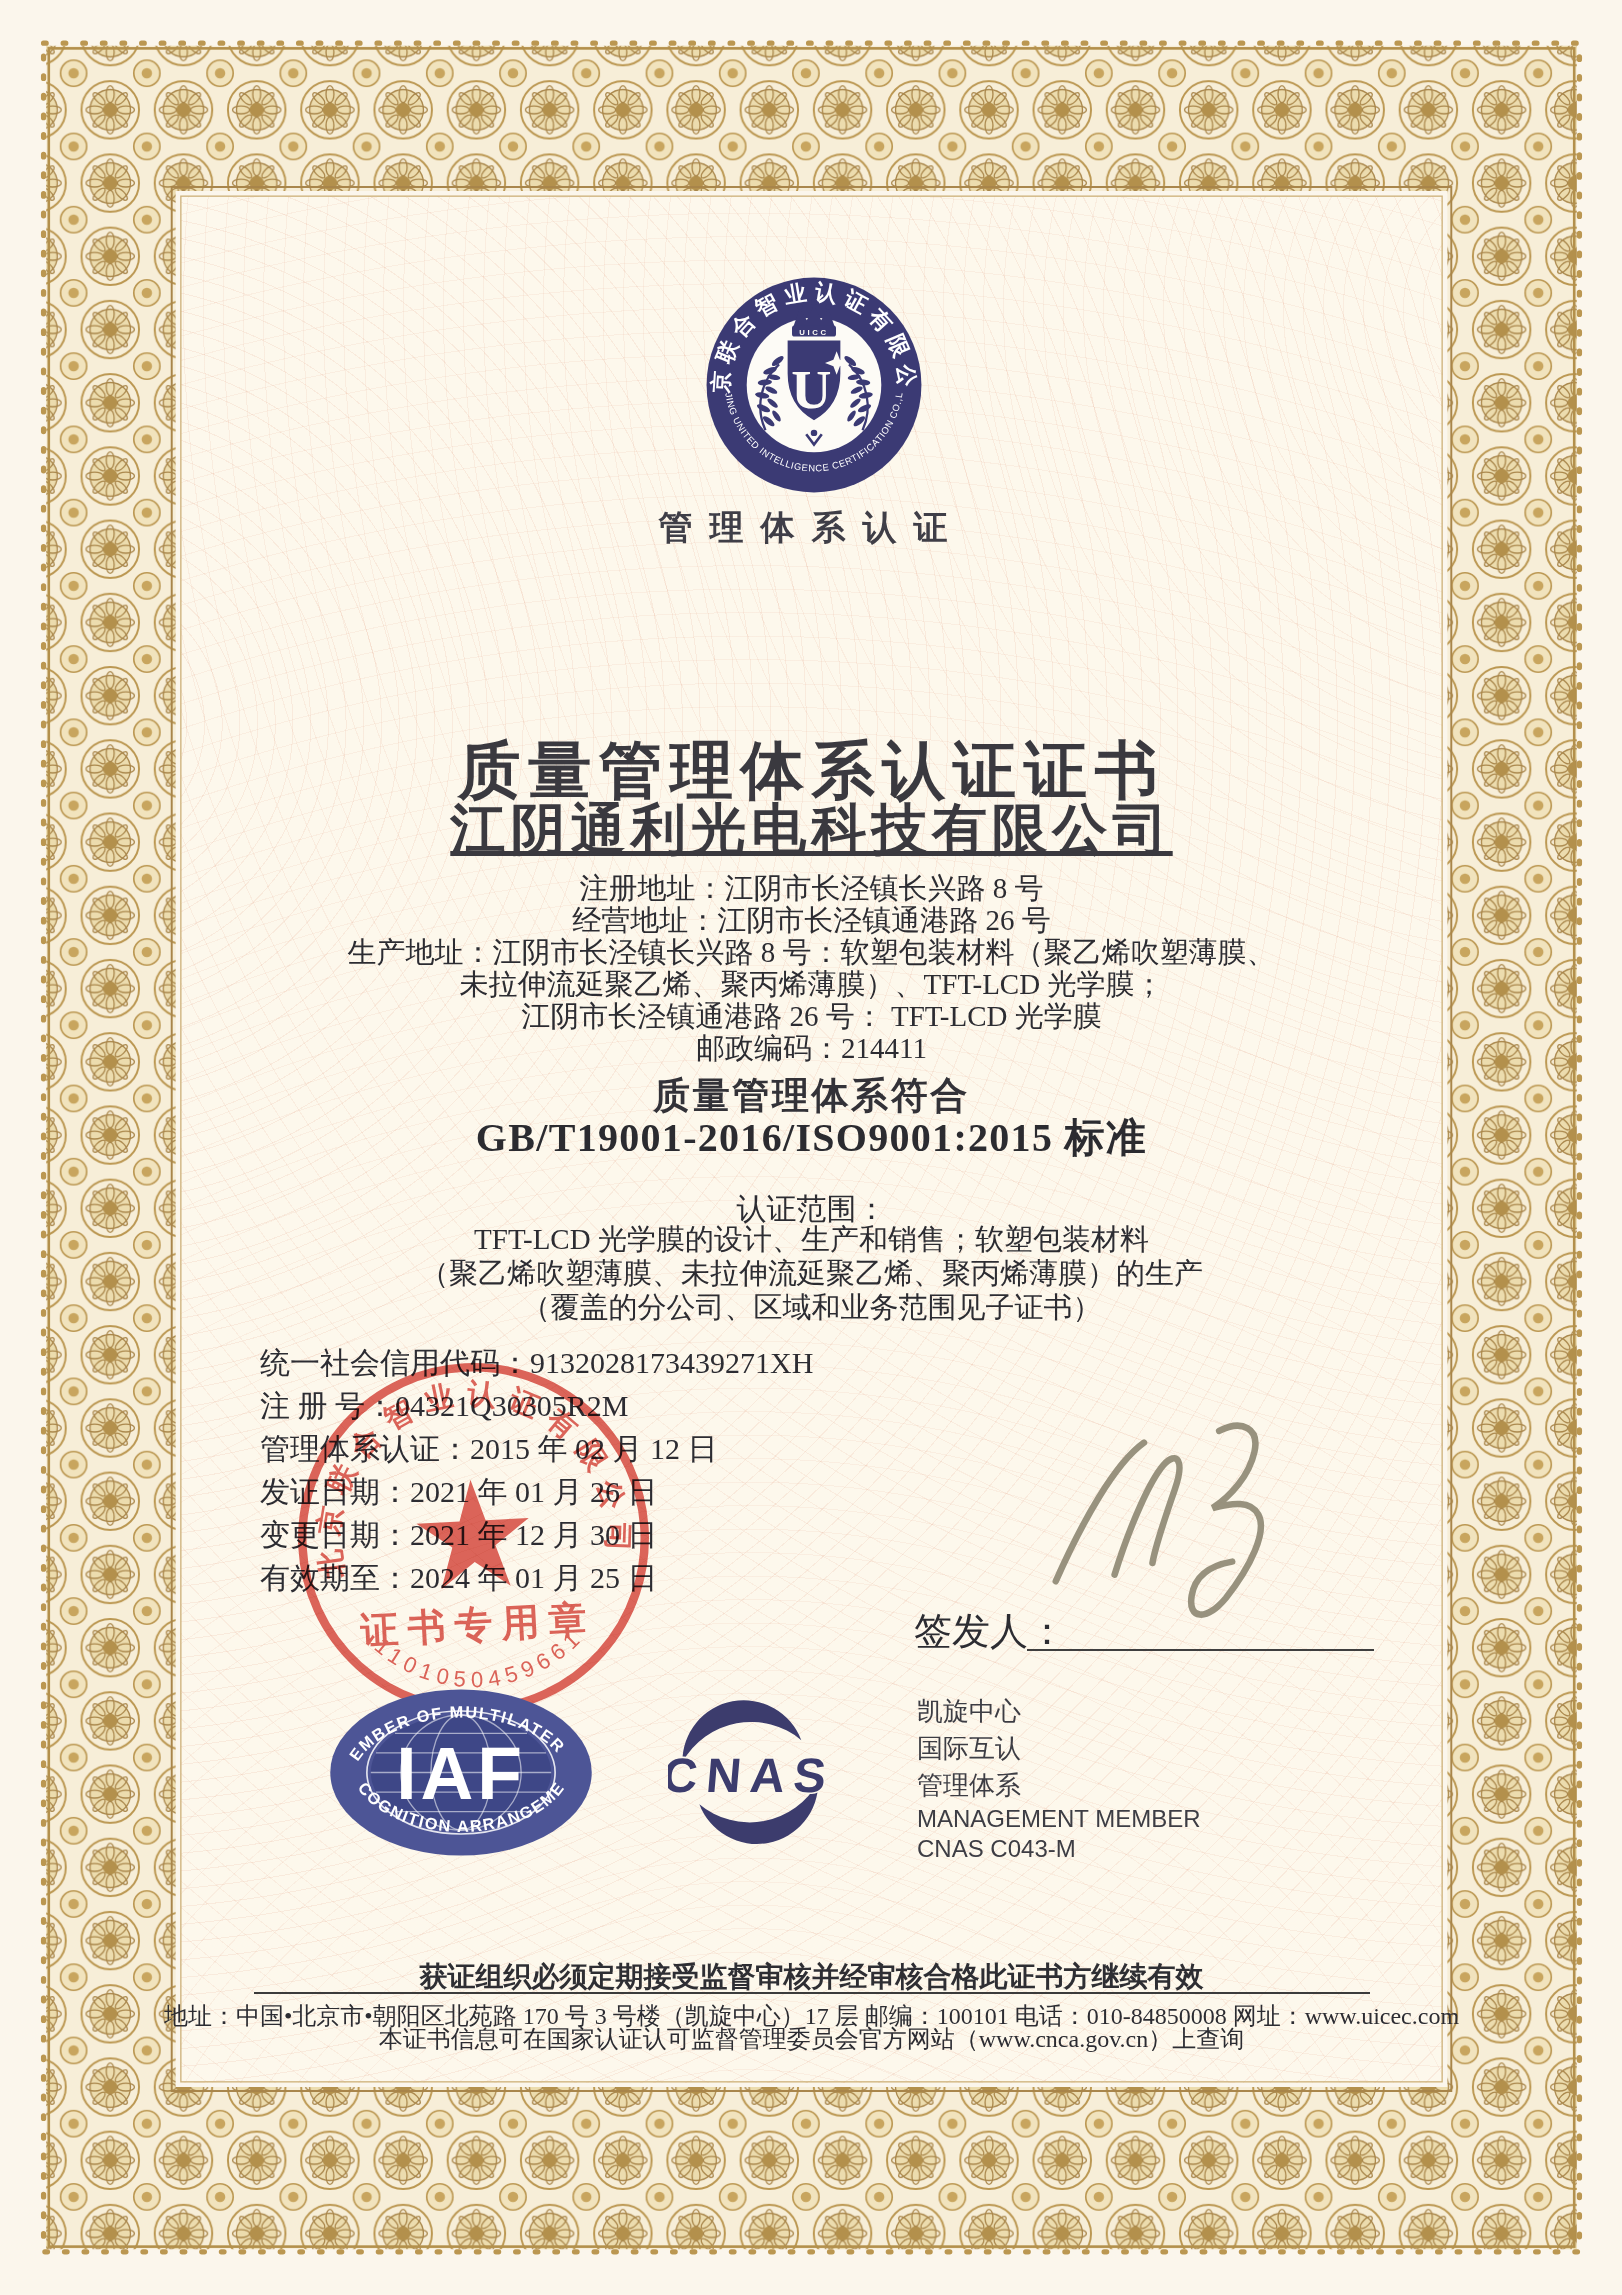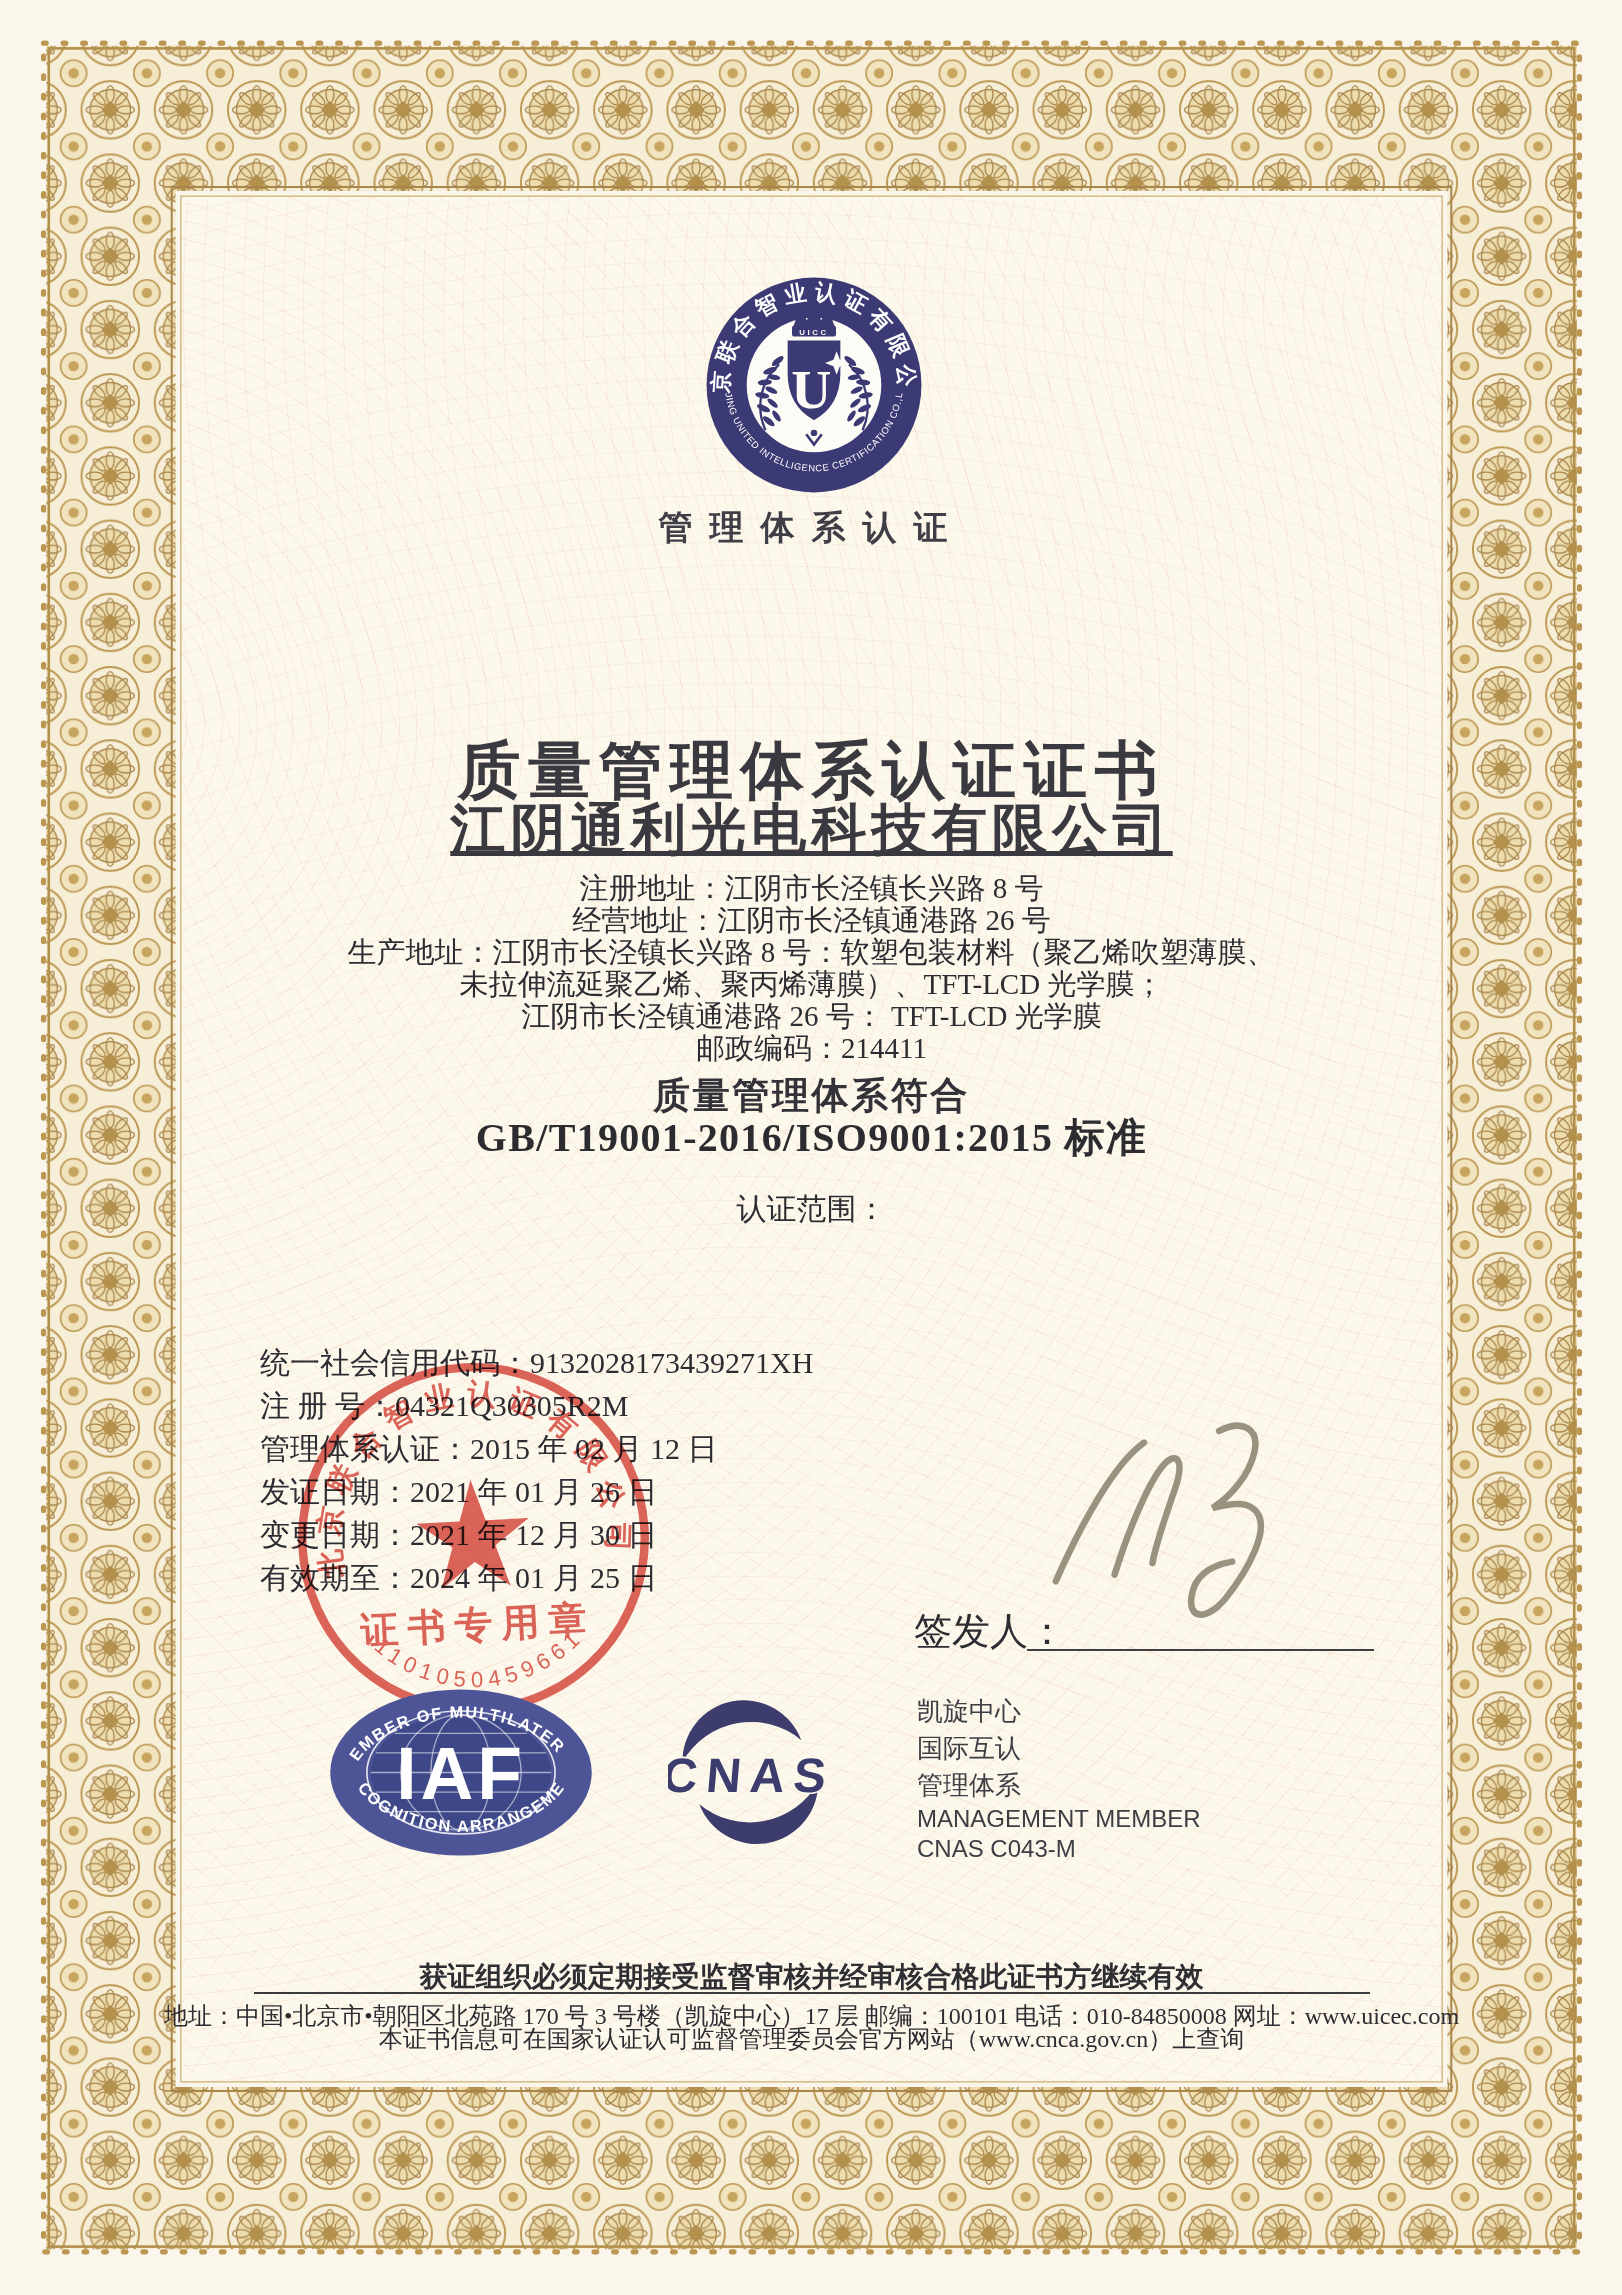--- a/index.html
+++ b/index.html
@@ -144,20 +144,25 @@
     <div>生产地址：江阴市长泾镇长兴路 8 号：软塑包装材料（聚乙烯吹塑薄膜、</div>
     <div>未拉伸流延聚乙烯、聚丙烯薄膜）、TFT-LCD 光学膜；</div>
     <div>江阴市长泾镇通港路 26 号： TFT-LCD 光学膜</div>
     <div>邮政编码：214411</div>
   </div>
 
   <div id="std1" class="abs ctr sans">质量管理体系符合</div>
   <div id="std2" class="abs ctr">GB/T19001-2016/ISO9001:2015 标准</div>
 
   <div id="scope-head" class="abs ctr">认证范围：</div>
+  <div id="scope" class="abs ctr">
+    <div>TFT-LCD 光学膜的设计、生产和销售；软塑包装材料</div>
+    <div>（聚乙烯吹塑薄膜、未拉伸流延聚乙烯、聚丙烯薄膜）的生产</div>
+    <div>（覆盖的分公司、区域和业务范围见子证书）</div>
+  </div>
 
   <div id="details" class="abs">
     <div><span>统一社会信用代码：</span><span>9132028173439271XH</span></div>
     <div><span>注 册 号：</span><span>04321Q30305R2M</span></div>
     <div><span>管理体系认证：</span><span>2015 年 02 月 12 日</span></div>
     <div><span>发证日期：</span><span>2021 年 01 月 26 日</span></div>
     <div><span>变更日期：</span><span>2021 年 12 月 30 日</span></div>
     <div><span>有效期至：</span><span>2024 年 01 月 25 日</span></div>
   </div>
 

